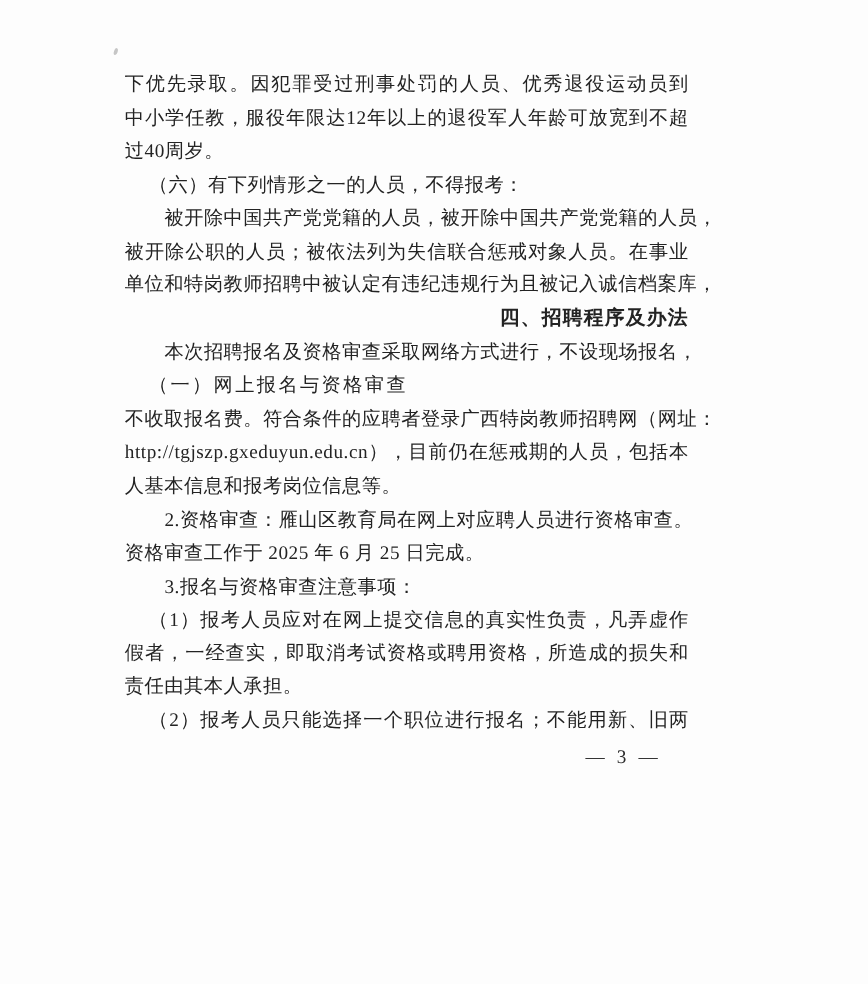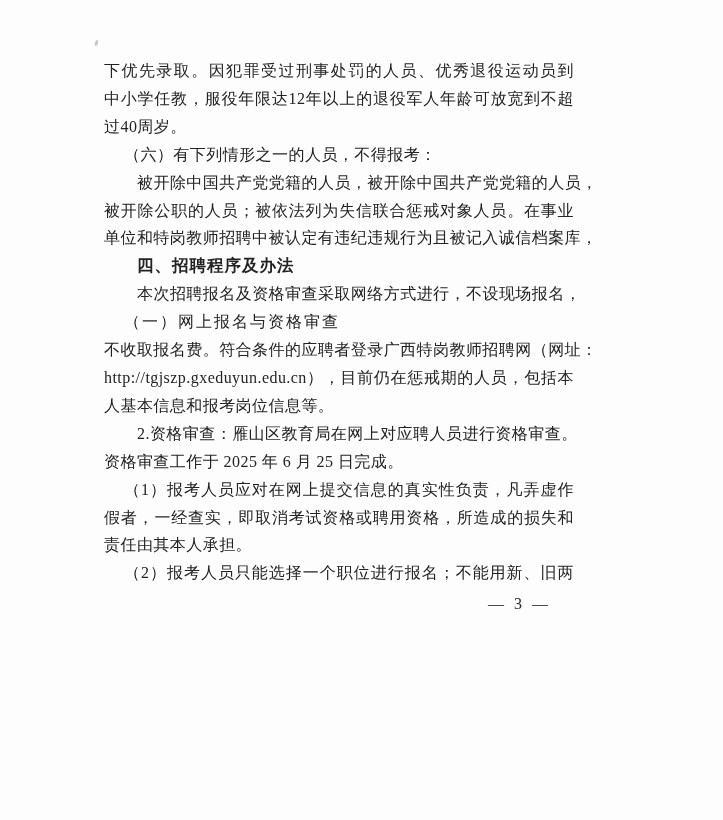--- a/index.html
+++ b/index.html
@@ -32,20 +32,21 @@
     text-align: justify;
     text-align-last: justify;
   }
   .indent-para   { text-indent: 33px; }
   .indent-paren  { text-indent: 20px; }
   .heading-bold {
     font-family: "Liberation Sans", "DejaVu Sans", sans-serif;
     font-weight: 700;
     font-size: 16.5px;
     letter-spacing: 1px;
+    text-align: right;
   }
   .heading-kai {
     letter-spacing: 2px;
   }
   .page-number {
     margin-top: 8px;
     margin-left: 384px;
     font-size: 16px;
     letter-spacing: 3px;
     color: #2b2b2b;
@@ -78,20 +79,21 @@
         <div class="line  full">被开除公职的人员；被依法列为失信联合惩戒对象人员。在事业</div>
         <div class="line  full">单位和特岗教师招聘中被认定有违纪违规行为且被记入诚信档案库，</div>
         <div class="line indent-para heading-bold">四、招聘程序及办法</div>
         <div class="line indent-para full">本次招聘报名及资格审查采取网络方式进行，不设现场报名，</div>
         <div class="line indent-paren heading-kai">（一）网上报名与资格审查</div>
         <div class="line  full">不收取报名费。符合条件的应聘者登录广西特岗教师招聘网（网址：</div>
         <div class="line  full">http://tgjszp.gxeduyun.edu.cn），目前仍在惩戒期的人员，包括本</div>
         <div class="line">人基本信息和报考岗位信息等。</div>
         <div class="line indent-para full">2.资格审查：雁山区教育局在网上对应聘人员进行资格审查。</div>
         <div class="line">资格审查工作于 2025 年 6 月 25 日完成。</div>
+        <div class="line indent-para">3.报名与资格审查注意事项：</div>
         <div class="line indent-paren full">（1）报考人员应对在网上提交信息的真实性负责，凡弄虚作</div>
         <div class="line  full">假者，一经查实，即取消考试资格或聘用资格，所造成的损失和</div>
         <div class="line">责任由其本人承担。</div>
         <div class="line indent-paren full">（2）报考人员只能选择一个职位进行报名；不能用新、旧两</div>
       </div>
     <div class="page-number">— 3 —</div>
   </div>
 </div>
 
 </body></html>

